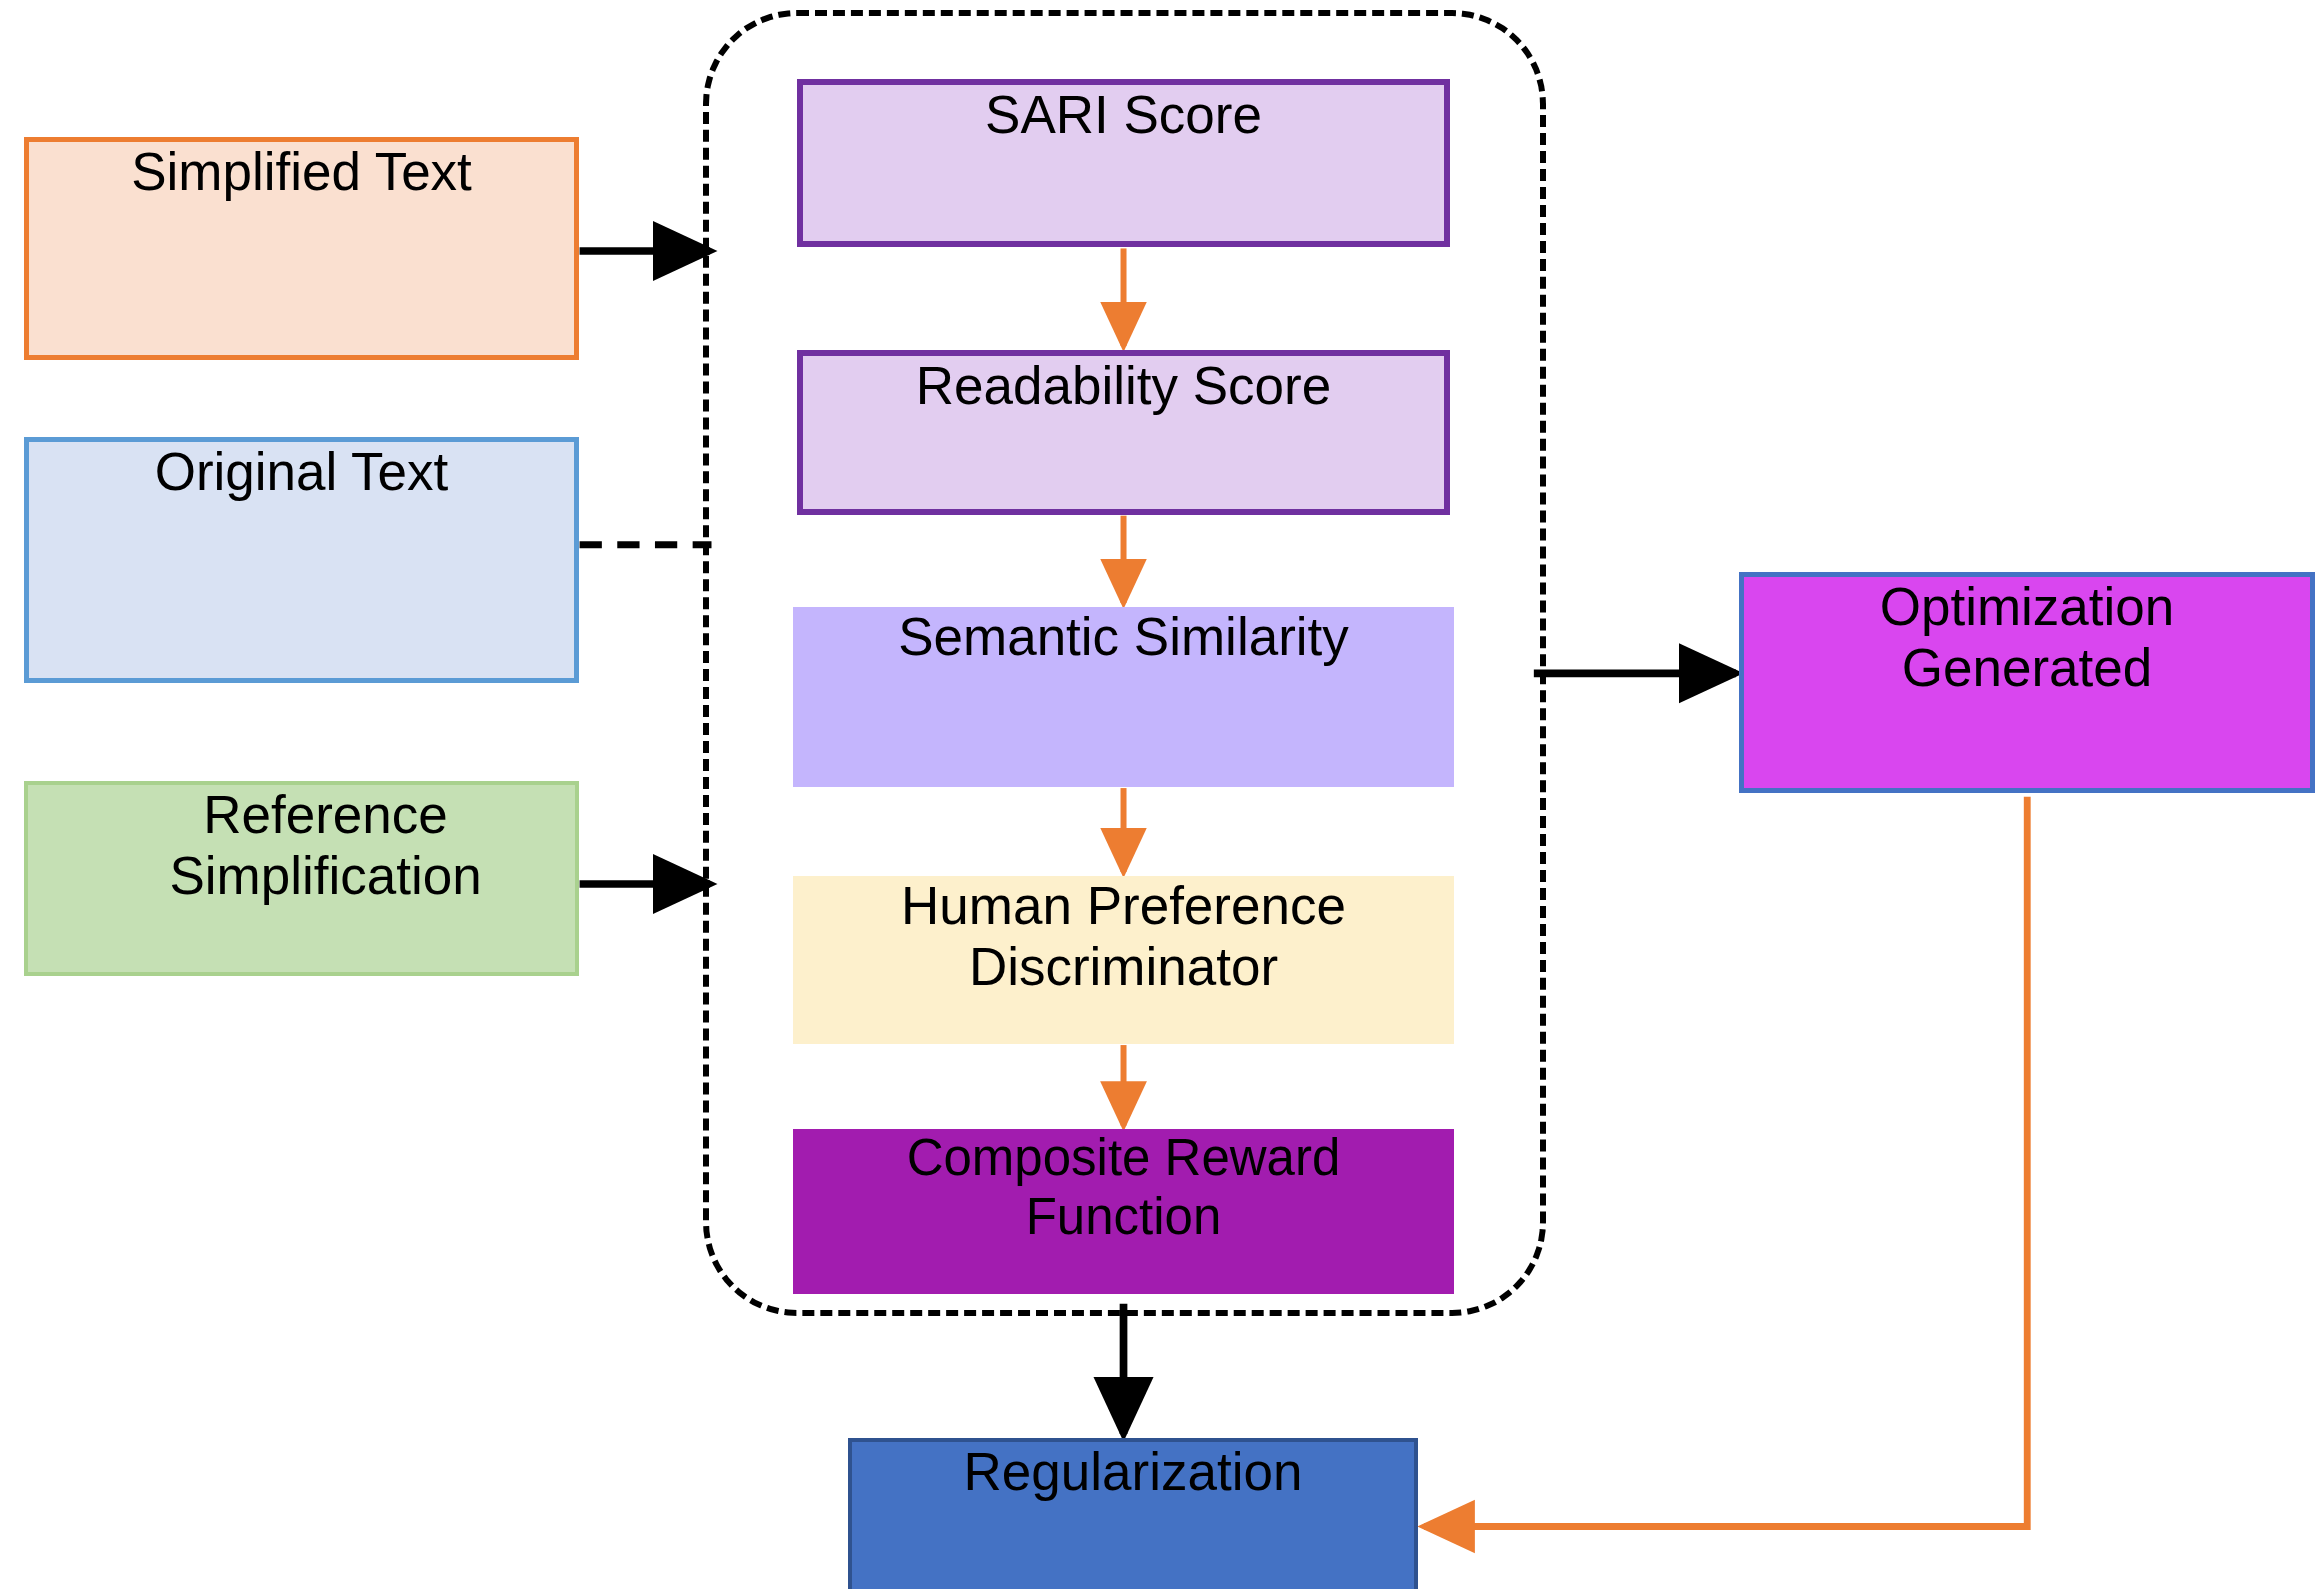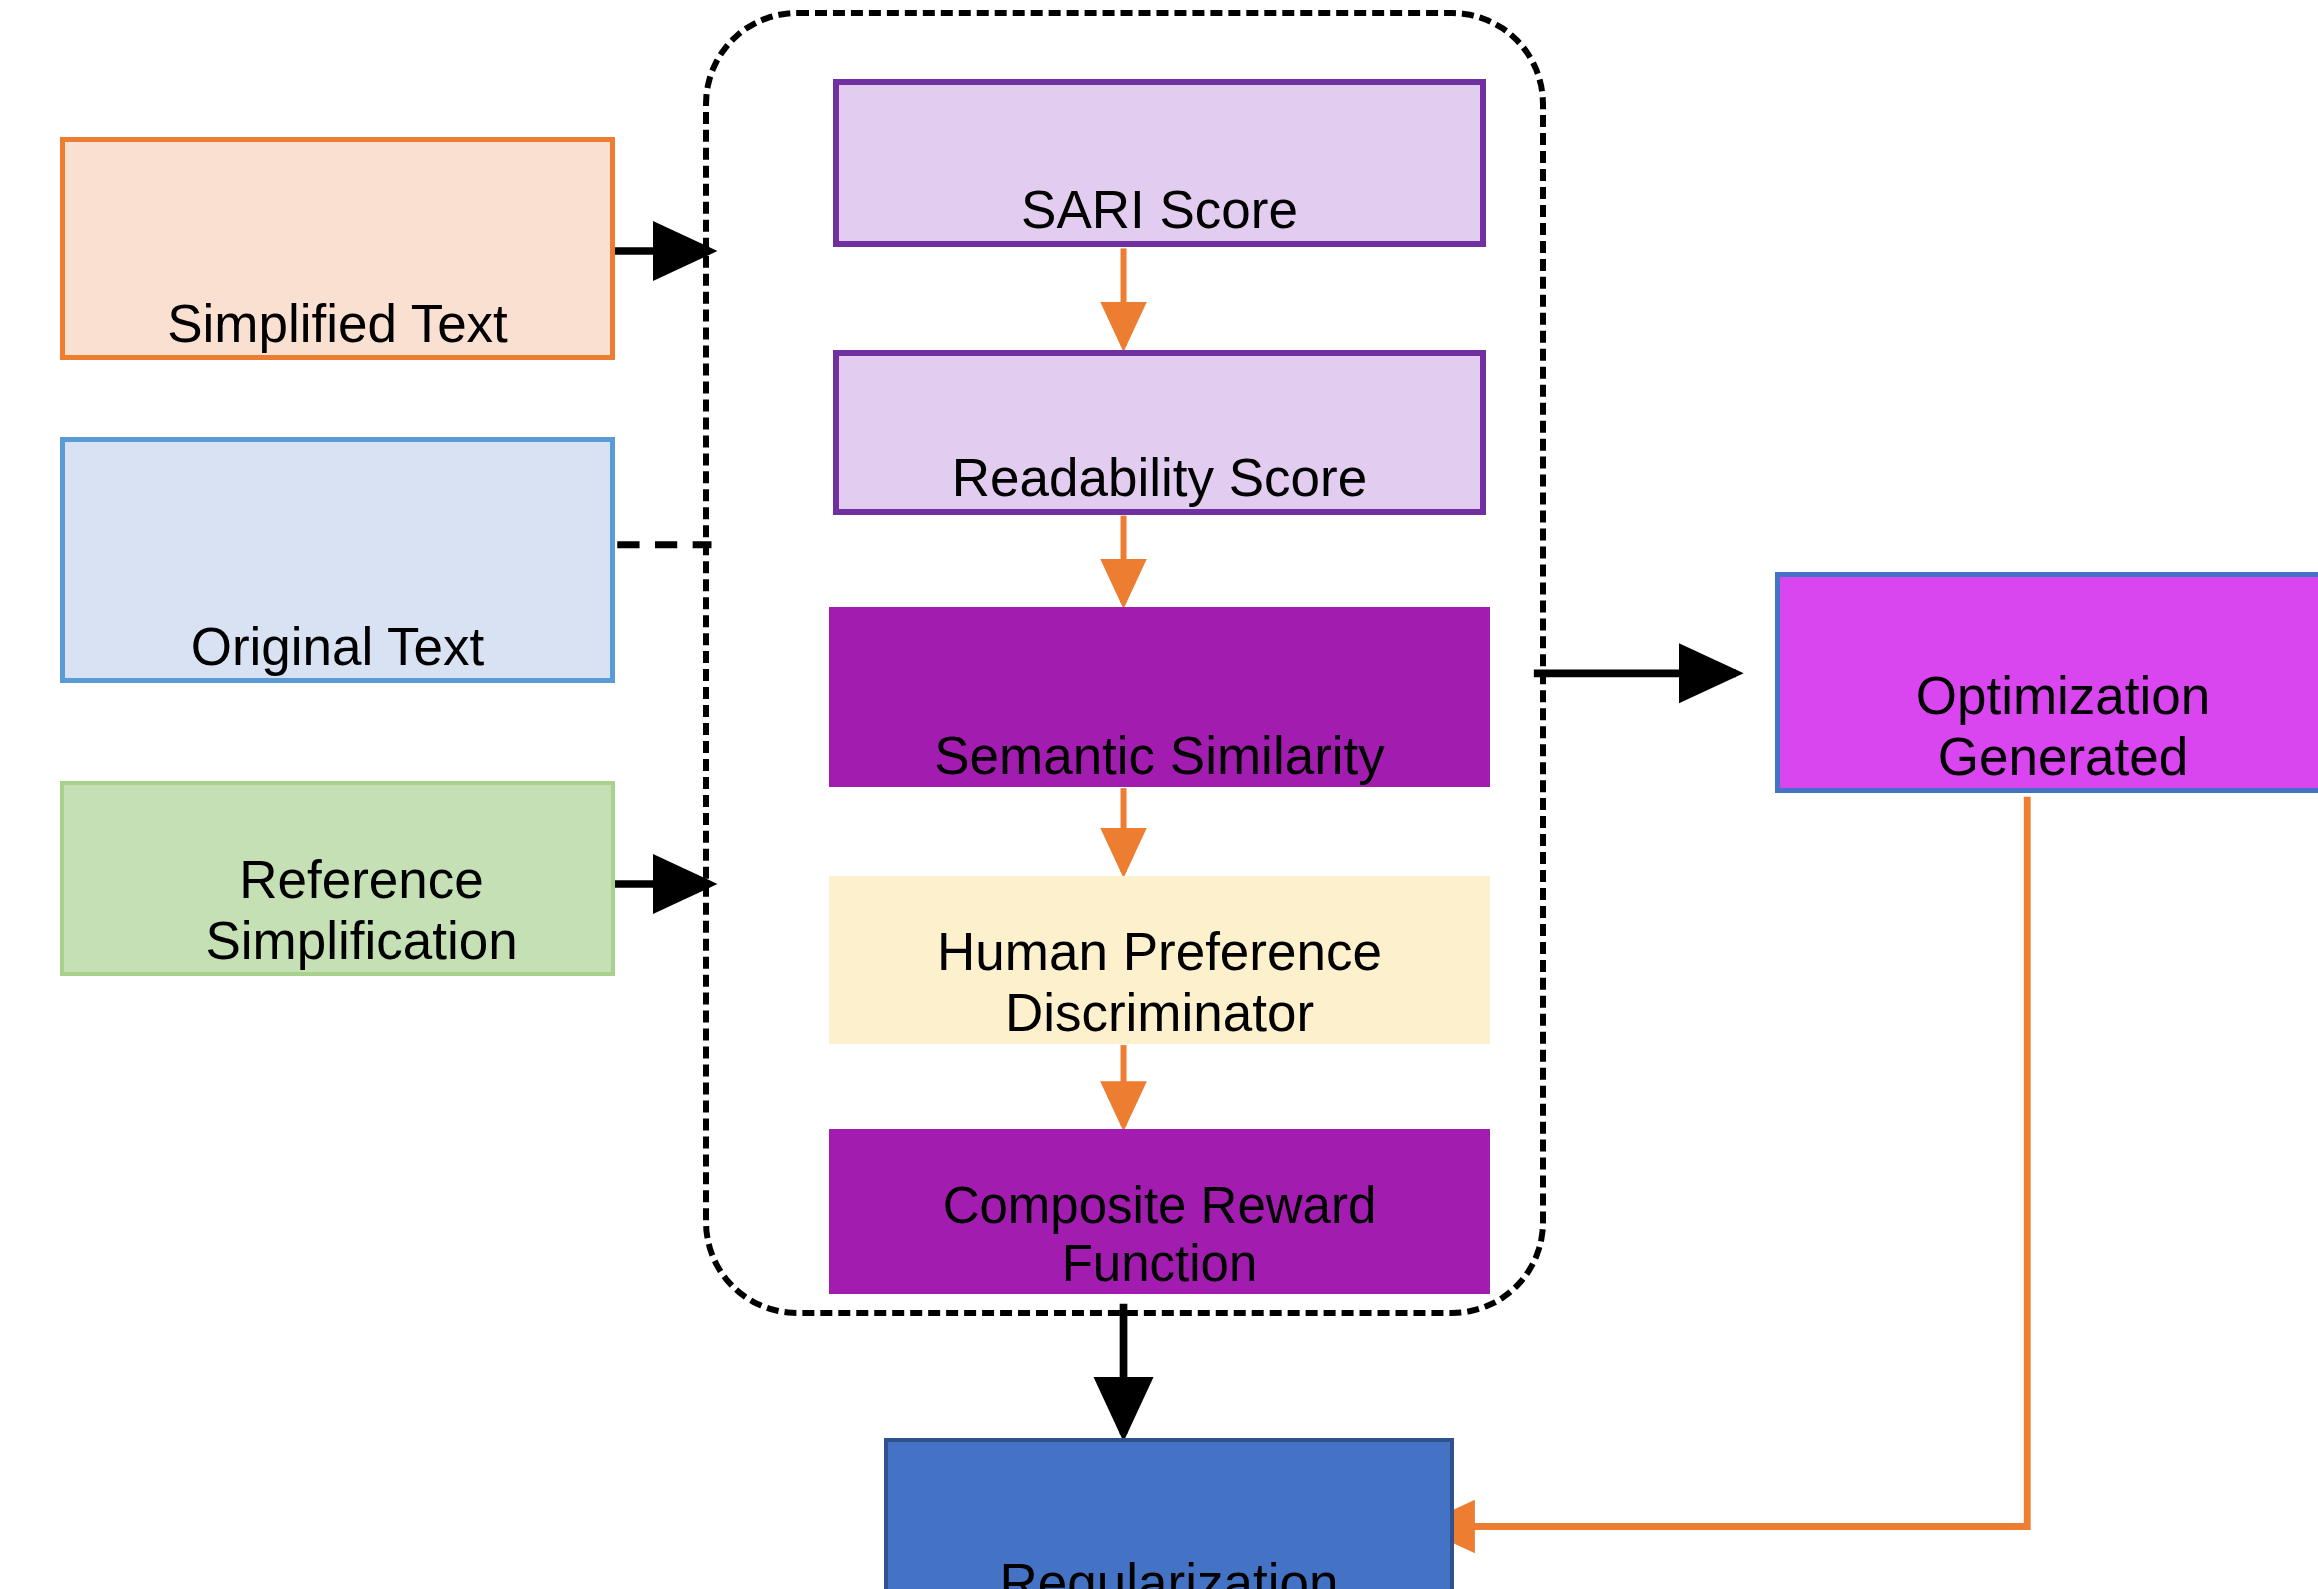--- a/index.html
+++ b/index.html
@@ -12,27 +12,26 @@
     width: 2319px;
     height: 1589px;
     background: #ffffff;
     overflow: hidden;
     font-family: "Liberation Sans", sans-serif;
   }
   .node {
     position: absolute;
     box-sizing: border-box;
     display: flex;
-    align-items: flex-end;
+    align-items: flex-start;
     justify-content: center;
     text-align: center;
     color: #000000;
     line-height: 1.15;
     white-space: pre-line;
-    margin-left: 36px;
   }
   .n-simplified {
     left: 24px; top: 137px; width: 555px; height: 223px;
     background: #fae0d0;
     border: 5.1px solid #ed7d31;
     font-size: 53px;
   }
   .n-original {
     left: 24px; top: 437px; width: 555px; height: 246px;
     background: #d9e2f3;
@@ -60,21 +59,21 @@
     font-size: 53px;
   }
   .n-readability {
     left: 797px; top: 350px; width: 653px; height: 165px;
     background: #e2cdf0;
     border: 6px solid #7030a0;
     font-size: 53px;
   }
   .n-semantic {
     left: 793px; top: 607px; width: 661px; height: 180px;
-    background: #a21caf;
+    background: #c4b5fd;
     border: none;
     font-size: 53px;
   }
   .n-humanpref {
     left: 793px; top: 876px; width: 661px; height: 168px;
     background: #fdf0cc;
     border: none;
     font-size: 53px;
   }
   .n-composite {

